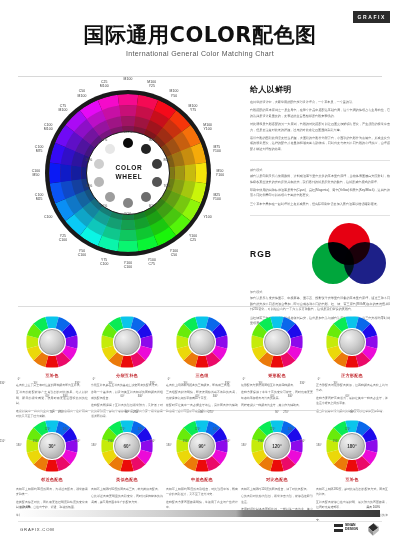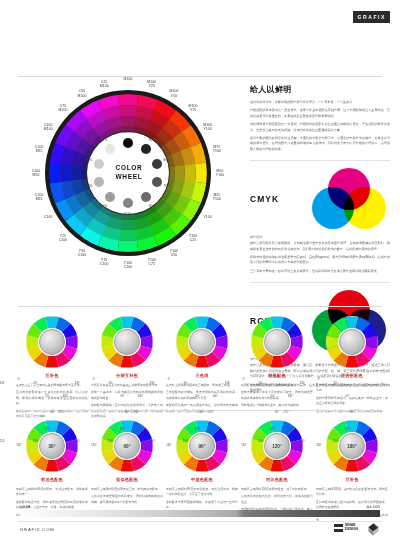--- a/index.html
+++ b/index.html
@@ -101,20 +101,24 @@
   .foot-logo .txt{ font-size:3.4px; font-weight:700; line-height:1.15; color:#222;}
   .foot-cup{ position:absolute; right:20px; top:522px; width:14px; height:15px;}
 </style>
 </head>
 <body>
 
 <div class="page">
 
   <div class="brand-badge">GRAFIX</div>
 
+  <div class="title-wrap">
+    <div class="title-cn">国际通用COLOR配色图</div>
+    <div class="title-en">International General Color Matching Chart</div>
+  </div>
   <div class="hdr-rule"></div>
 
   <div class="wheel-zone">
     <div class="wheel-box">
       <div class="ring-outer"></div>
       <div class="ring-colors" id="ringColors">
           <div style="position: absolute; left: 0%; top: 0%; width: 100%; height: 100%; border-radius: 50%; overflow: hidden;">
             <div style="position: absolute; left: 0px; top: 0px; width: 100%; height: 100%; background: rgb(245, 10, 143); clip-path: polygon(50% 50%, 40.86% -19.4%, 42.68% -19.62%, 44.51% -19.78%, 46.34% -19.9%, 48.17% -19.98%, 50% -20%, 51.83% -19.98%, 53.66% -19.9%, 55.49% -19.78%, 57.32% -19.62%, 59.14% -19.4%); box-shadow: rgba(120, 40, 60, 0.55) 0px 0px 0px 0.35px inset;"></div>
             <div style="position: absolute; left: 0px; top: 0px; width: 100%; height: 100%; background: rgb(245, 10, 84); clip-path: polygon(50% 50%, 59.14% -19.4%, 60.95% -19.14%, 62.76% -18.83%, 64.55% -18.47%, 66.34% -18.07%, 68.12% -17.61%, 69.88% -17.12%, 71.63% -16.57%, 73.37% -15.98%, 75.09% -15.35%, 76.79% -14.67%); box-shadow: rgba(120, 40, 60, 0.55) 0px 0px 0px 0.35px inset;"></div>
             <div style="position: absolute; left: 0px; top: 0px; width: 100%; height: 100%; background: rgb(245, 10, 26); clip-path: polygon(50% 50%, 76.79% -14.67%, 78.47% -13.95%, 80.14% -13.18%, 81.78% -12.37%, 83.4% -11.52%, 85% -10.62%, 86.57% -9.68%, 88.12% -8.71%, 89.65% -7.69%, 91.14% -6.63%, 92.61% -5.53%); box-shadow: rgba(120, 40, 60, 0.55) 0px 0px 0px 0.35px inset;"></div>
@@ -281,28 +285,20 @@
 
     <h3>给人以鲜明</h3>
     <div class="para" id="theoryPara">
         <p>在日常的设计中，大家常用的配色技巧设计理念，一个基本是，一个量的引。</p>
         <p>色彩搭配的基本原则之一是主导色，在整个作品中搭配这基础色调，这个色调的体现占有主导地位，它的选择是设计最重要的，要表达的主旨思想都是色彩来表现的。</p>
         <p>对比调和是色彩搭配的另一大原则，色彩的对比搭配可以让画面更加鲜明有层次，产生强烈的视觉冲击力，但是要注意对比度的把握，过度的对比会让画面显得杂乱无章。</p>
         <p>最后色彩的面积比例需要恰当把握，大面积的色彩作为背景色，小面积的色彩作为点缀色，形成主次分明的视觉层次，这样的配色才会显得和谐而富有韵律感，同时也要考虑到不同色彩的心理效应，合理搭配才能达到理想的效果。</p>
       </div>
 
     <div class="sec-rule"></div>
-    <div class="modelrow">
-      <h4 style="width:56px">CMYK</h4>
-      <div class="venn cmyk">
-        <i style="left:16px;top:0;background:#e4007f"></i>
-        <i style="left:0;top:19px;background:#00a0e9"></i>
-        <i style="left:32px;top:19px;background:#fff100"></i>
-      </div>
-    </div>
     <div class="subtle">减色模式</div>
     <div class="para" id="cmykPara">
         <p>减色法是印刷及所有使用颜料、染料或油墨等呈色介质的基本呈色原理，当物体表面被白光照射时，物体吸收某些波长的光而反射其余的光，我们看到的就是反射光的颜色，这就是减色模式的原理。</p>
         <p>印刷中使用的四种标准油墨是青色(Cyan)、品红(Magenta)、黄色(Yellow)和黑色(Key/Black)，这四色按照不同比例叠印可以再现出丰富的色彩层次。</p>
         <p>三个基本色叠加在一起时理论上会形成黑色，但实际印刷中需要加入黑色油墨以增强暗部密度。</p>
       </div>
 
     <div class="sec-rule"></div>
     <div class="modelrow">
       <h4 style="width:56px">RGB</h4>

